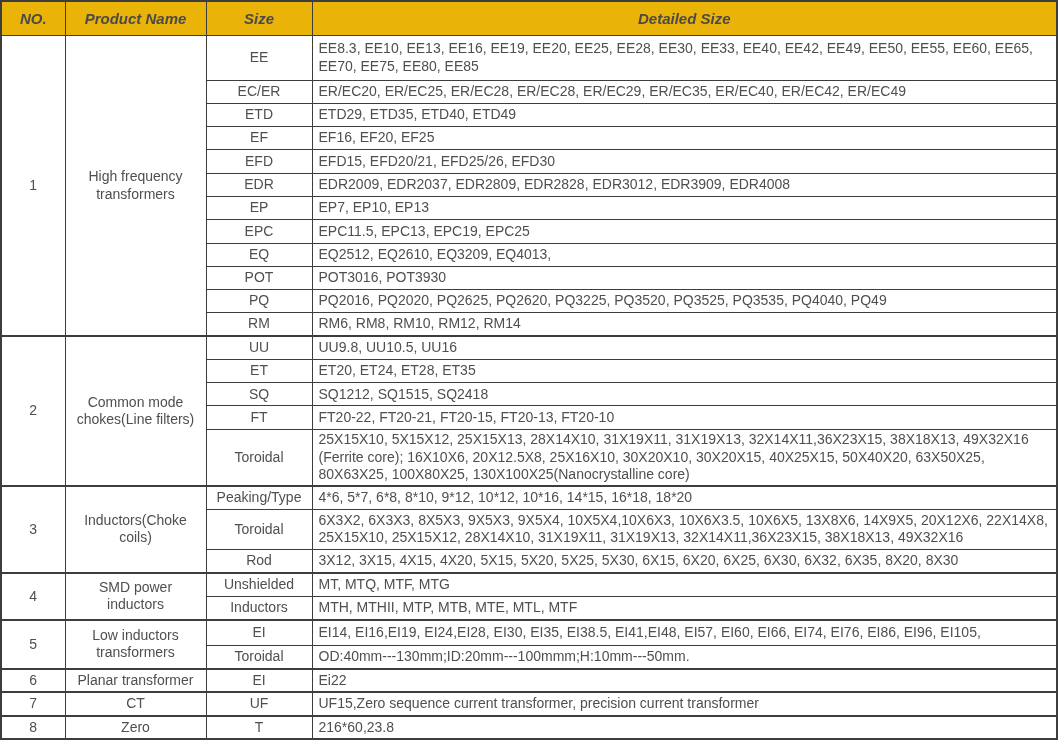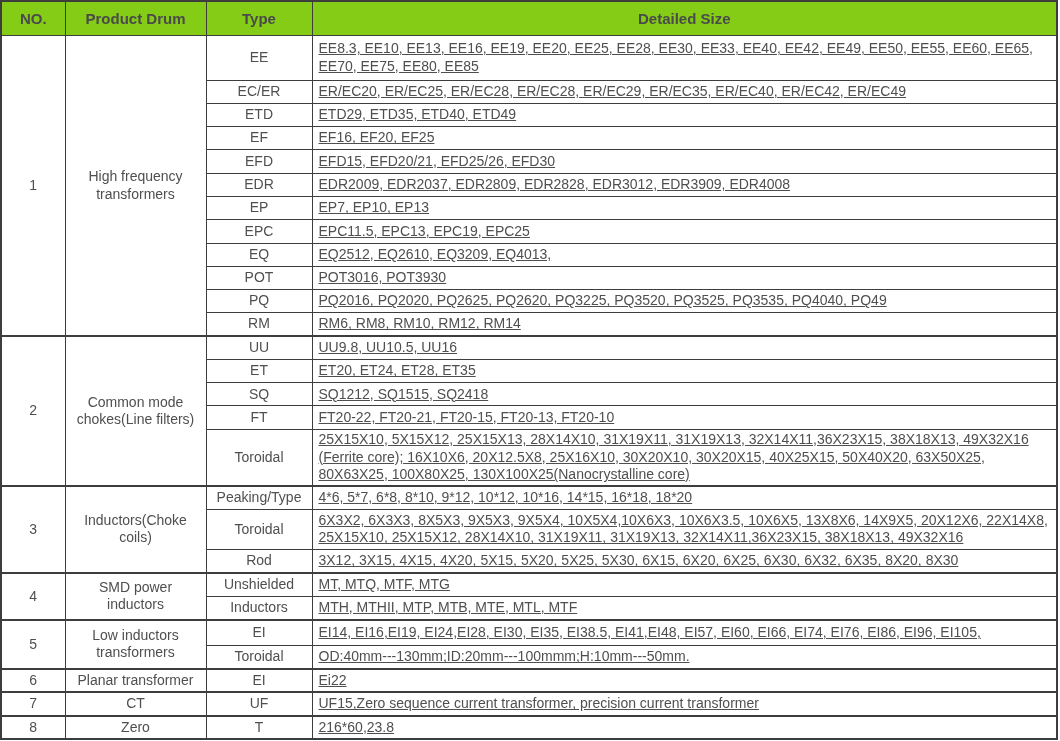--- a/index.html
+++ b/index.html
@@ -24,45 +24,45 @@
     font-family: "Liberation Sans", sans-serif;
     color: #4f4f4f;
   }
   table.spec, table.spec th, table.spec td {
     border: 1px solid #3d3d3d;
   }
   table.spec {
     border-width: 2px;
   }
   thead th {
-    background: #84cc16;
+    background: #eab308;
     height: 33px;
     font-size: 15px;
     font-weight: bold;
     color: #4a4a4a;
     border-bottom-width: 2px;
     padding: 0 2px;
+    font-style: italic;
   }
   td {
     font-size: 14px;
     line-height: 1.25;
     padding: 0 2px;
     vertical-align: middle;
     overflow: hidden;
   }
   td.no, td.product, td.type {
     text-align: center;
   }
   td.product {
     padding: 0 4px;
   }
   td.size {
     text-align: left;
     padding: 1px 6px;
-    text-decoration: underline;
   }
   tr.single  { height: 23px; }
   tr.r-ee    { height: 44px; }
   tr.r-tor2  { height: 56px; }
   tr.r-tor3  { height: 40px; }
   tr.r-ei5   { height: 26px; }
   
   tr.sec-top > td { border-top-width: 2px; }
 </style>
 </head>
@@ -72,22 +72,22 @@
 <table class="spec">
   <colgroup>
     <col style="width:64px">
     <col style="width:141px">
     <col style="width:106px">
     <col>
   </colgroup>
   <thead>
     <tr>
       <th>NO.</th>
-      <th>Product Drum</th>
-      <th>Type</th>
+      <th>Product Name</th>
+      <th>Size</th>
       <th>Detailed Size</th>
     </tr>
   </thead>
   <tbody>
 
     <tr class="r-ee">
       <td class="no" rowspan="12">1</td>
       <td class="product" rowspan="12">High frequency transformers</td>
       <td class="type">EE</td>
       <td class="size">EE8.3, EE10, EE13, EE16, EE19, EE20, EE25, EE28, EE30, EE33, EE40, EE42, EE49, EE50, EE55, EE60, EE65, EE70, EE75, EE80, EE85</td>

